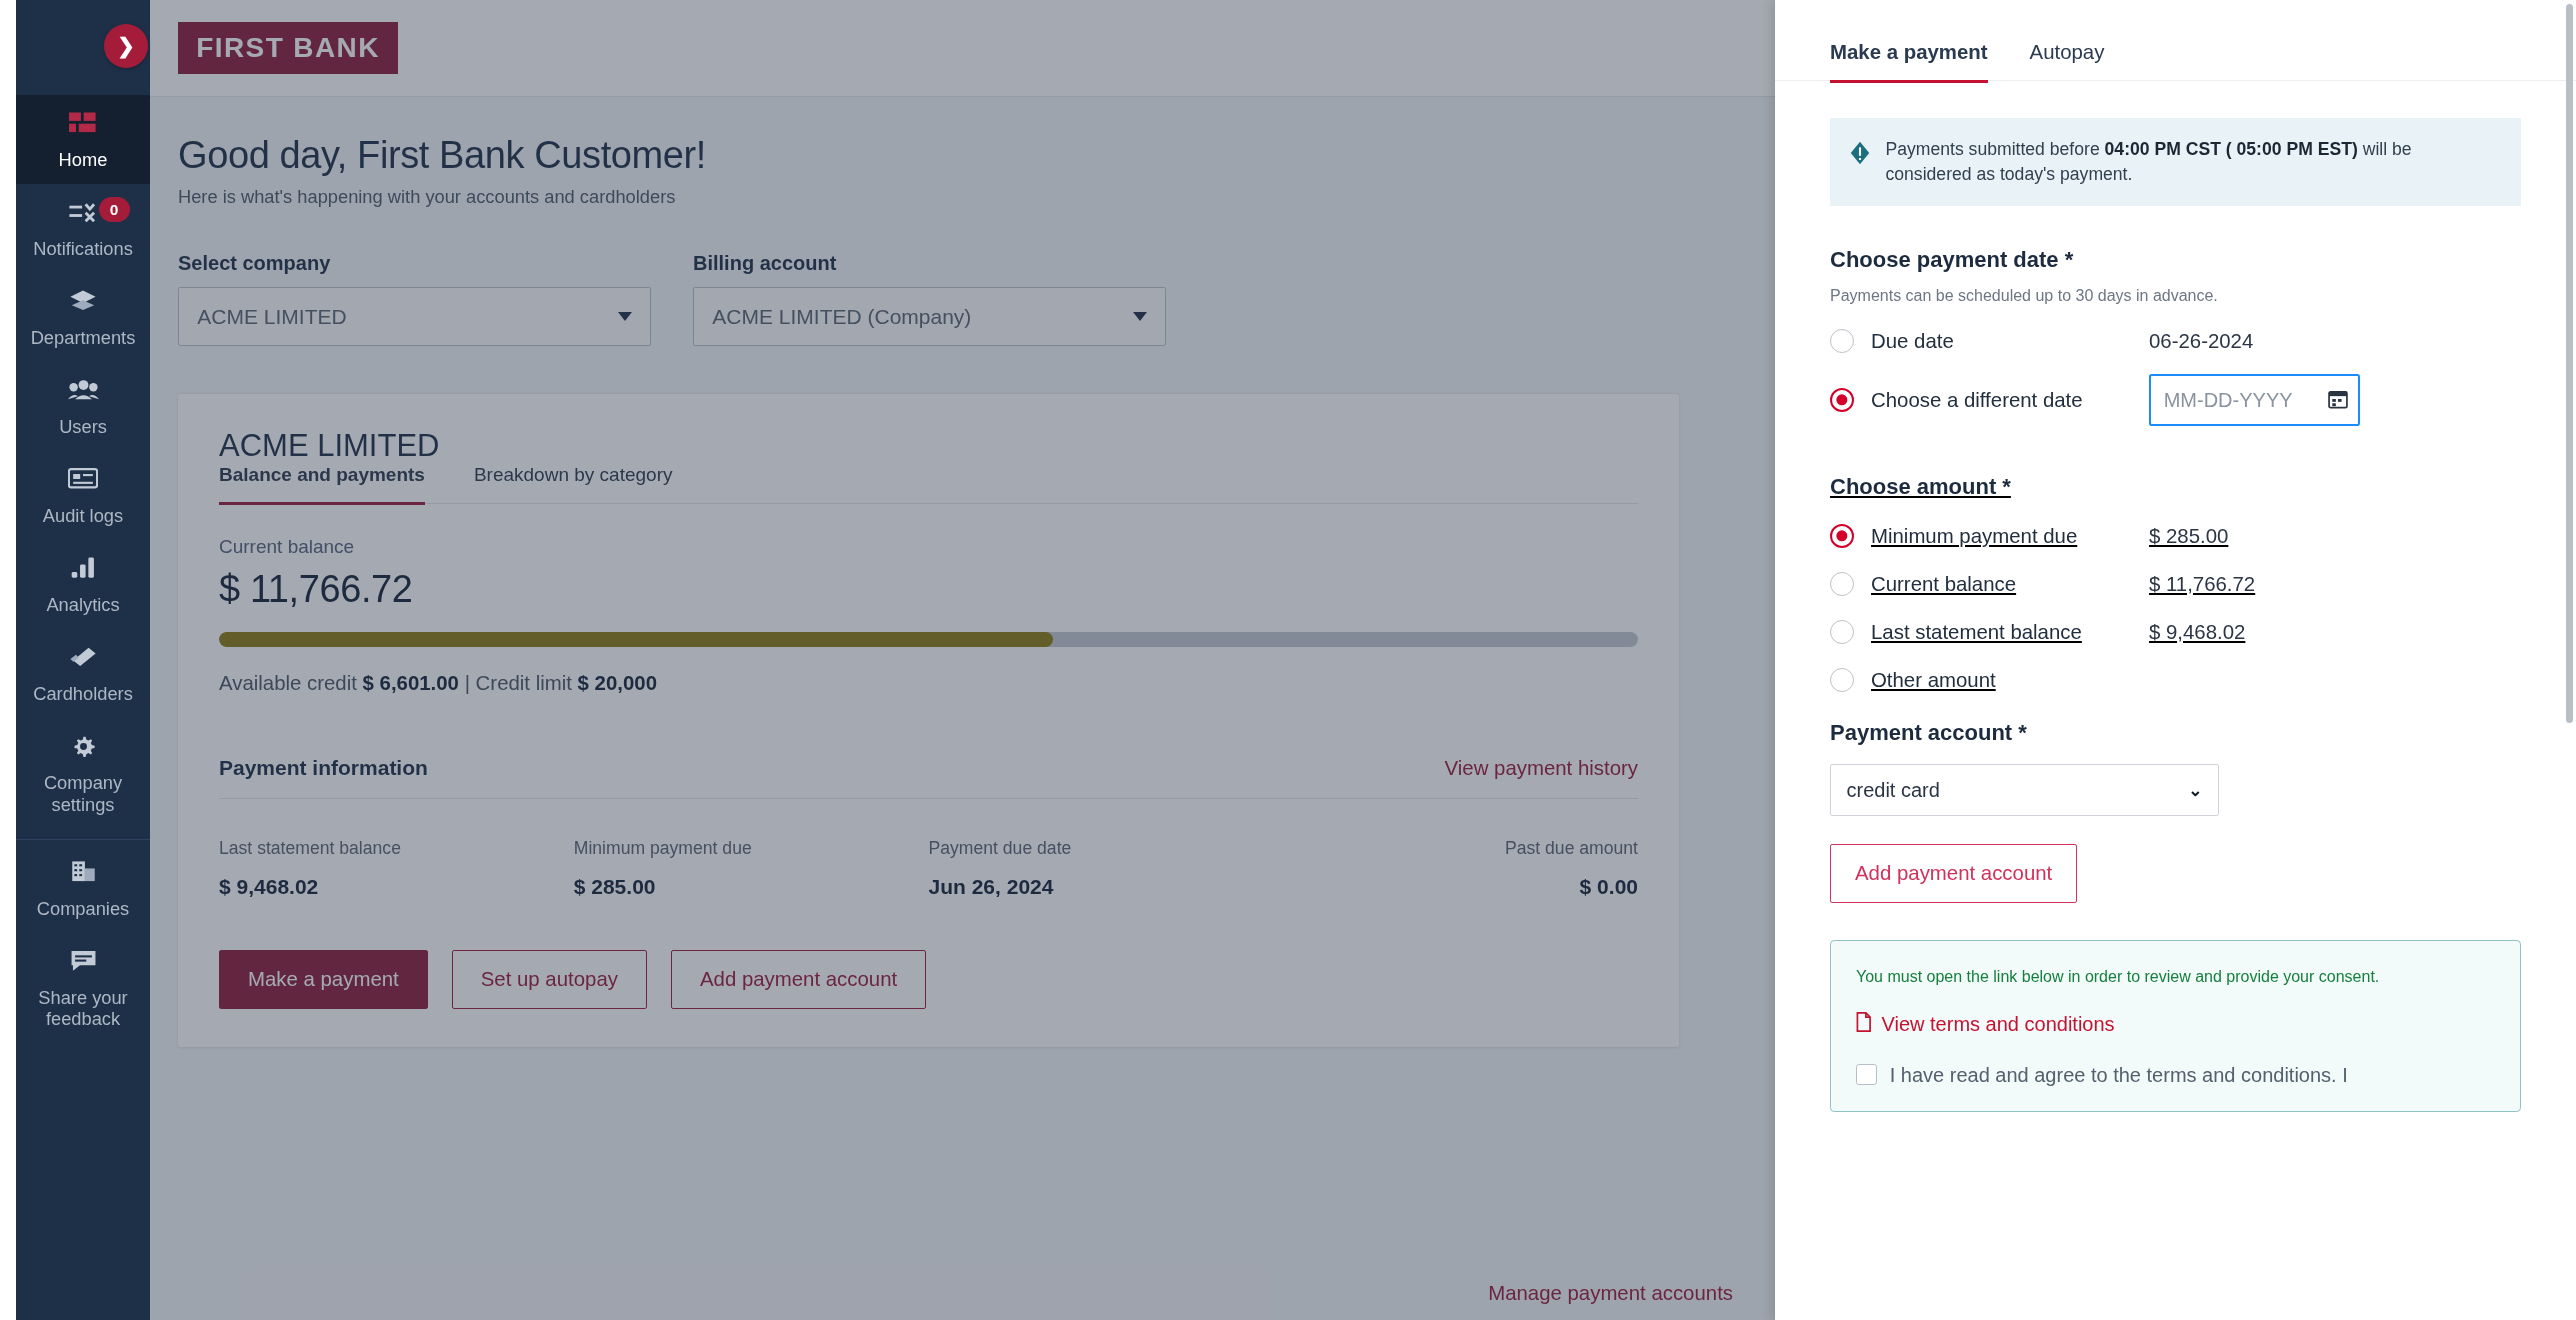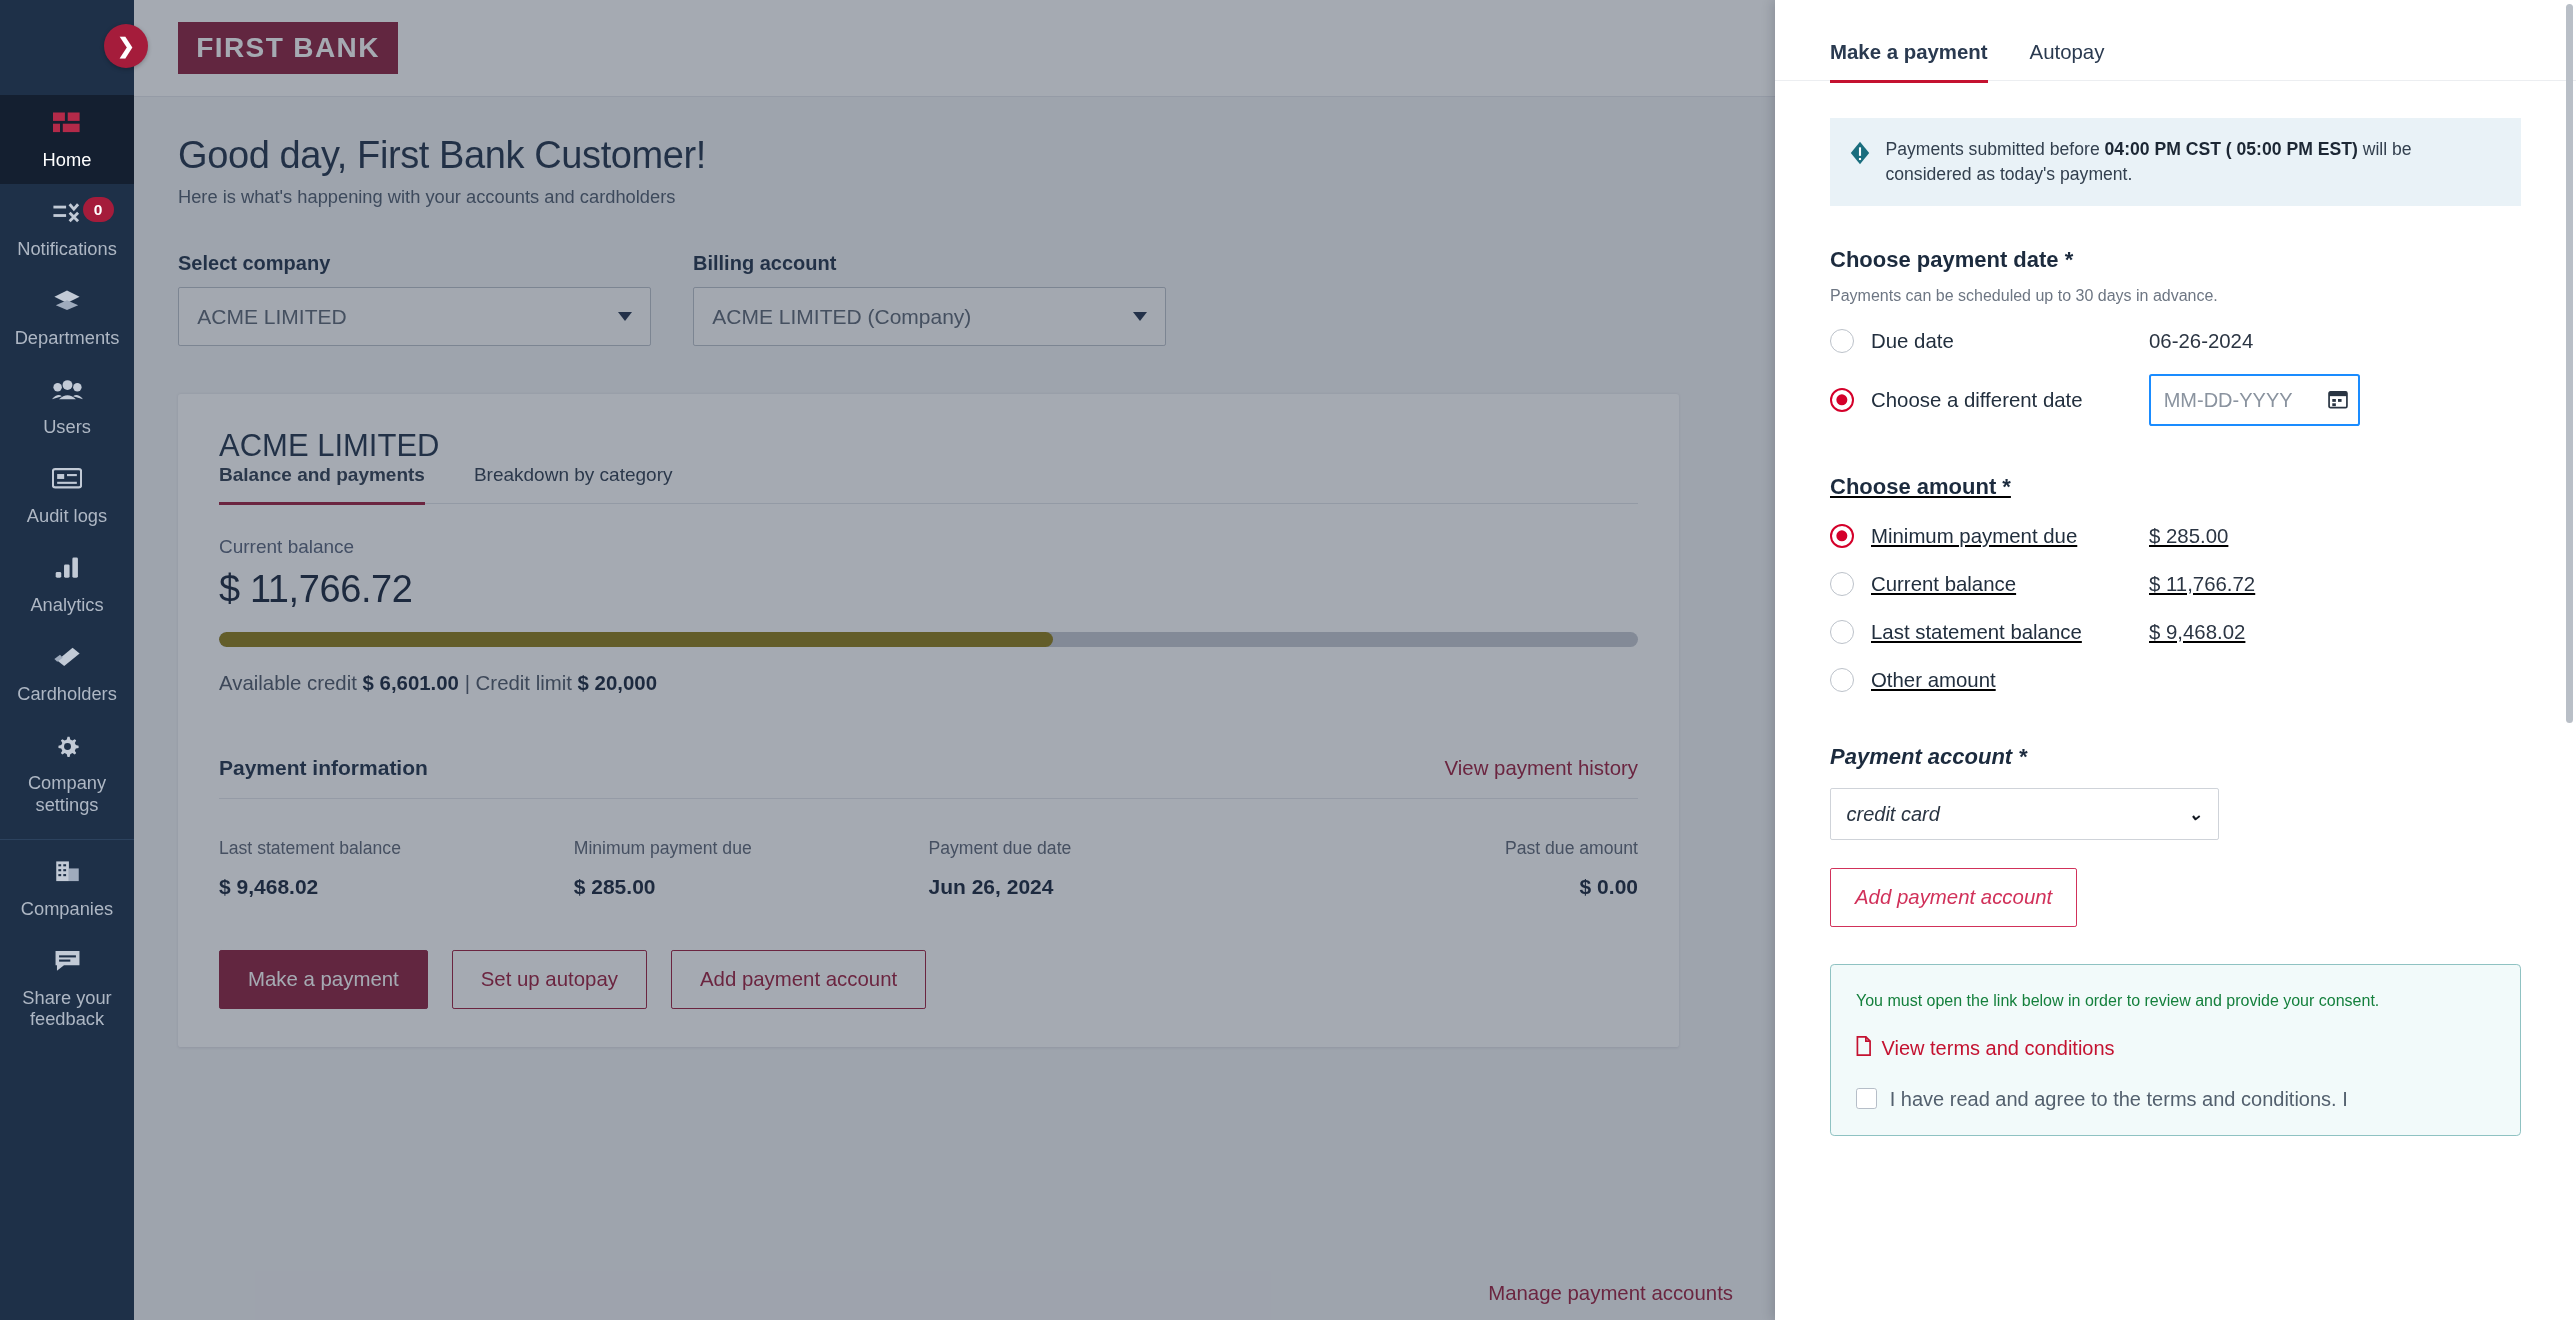--- a/index.html
+++ b/index.html
@@ -7,21 +7,21 @@
     width: 2576px; height: 1320px;
     font-family: "Liberation Sans", sans-serif;
     overflow: hidden;
     background: #ffffff;
   }
 
   #app { position: relative; width: 2576px; height: 1320px; }
 
   
   .sidebar {
-    position: absolute; left: 0; top: 0;
+    position: absolute; left: 16px; top: 0;
     width: 134px; height: 1320px;
     background: #1e3048;
     display: flex; flex-direction: column;
     z-index: 5;
   }
   .sb-top-spacer { height: 95px; flex: none; }
   .sb-item {
     flex: none;
     padding: 15.5px 4.2px 14px 4.2px;
     text-align: center;
@@ -562,21 +562,21 @@
           <span class="radio-label">Last statement balance</span>
           <span class="radio-val">$ 9,468.02</span>
         </div>
 
         <div class="radio-row">
           <span class="radio"></span>
           <span class="radio-label">Other amount</span>
         </div>
       </div>
 
-      <div class="sec" style="margin-top:52px;font-style:italic;">
+      <div class="sec" style="margin-top:28px;">
         <div class="sec-title">Payment account *</div>
         <div class="sel-native">
           <span>credit card</span>
           <span class="chev">⌄</span>
         </div>
         <div class="btn-add">Add payment account</div>
       </div>
 
       <div class="terms">
         <div class="terms-txt">You must open the link below in order to review and provide your consent.</div>

